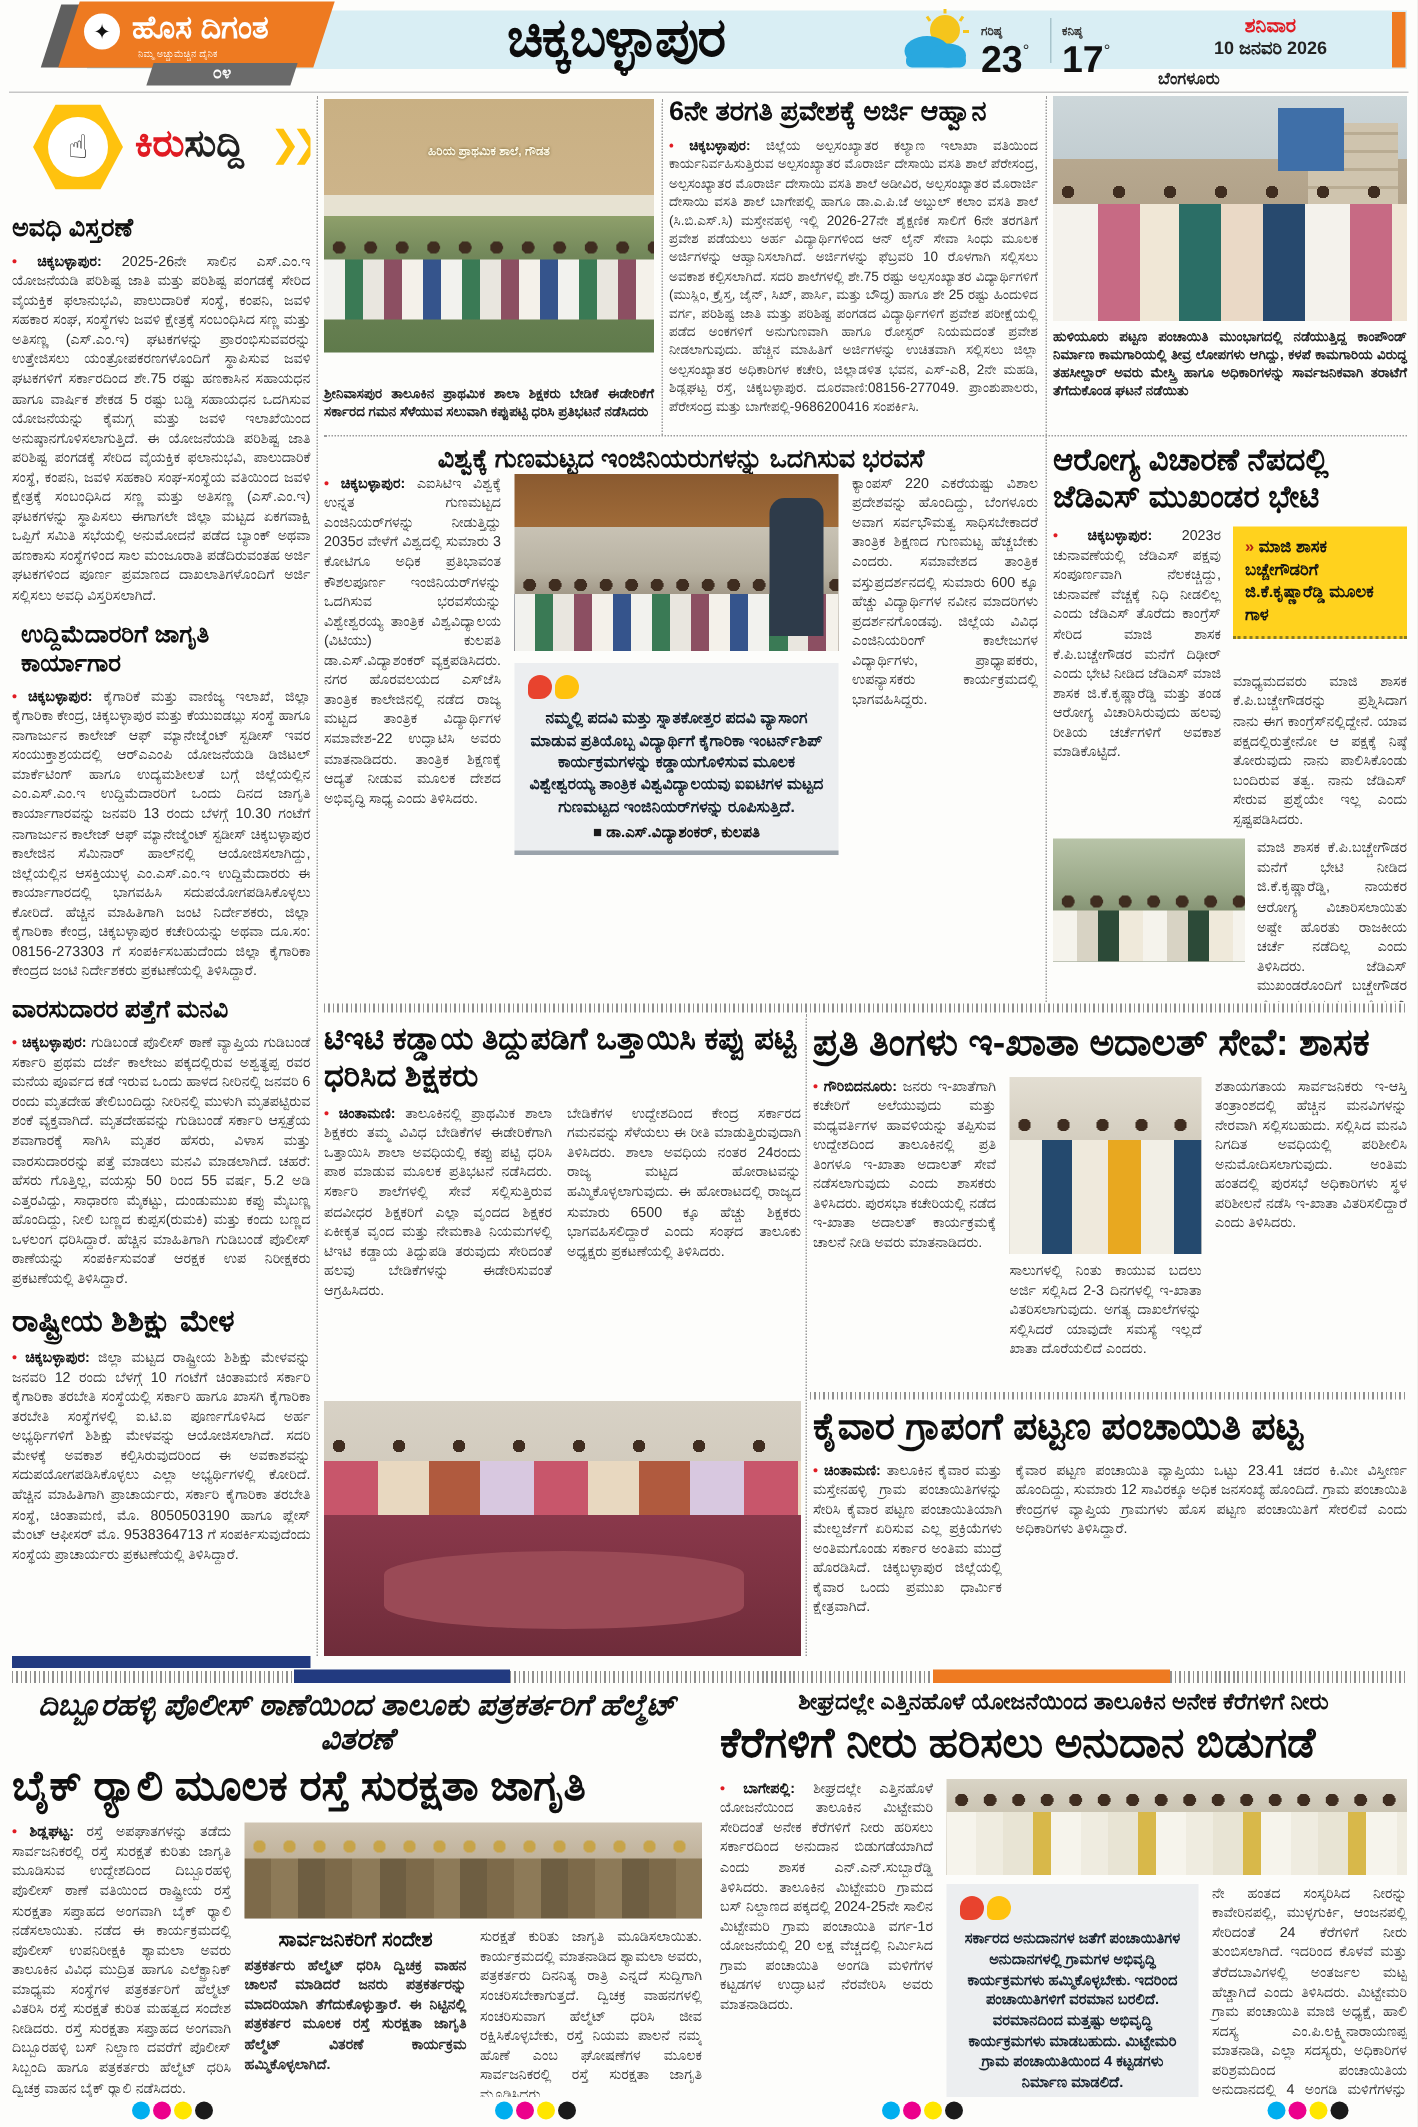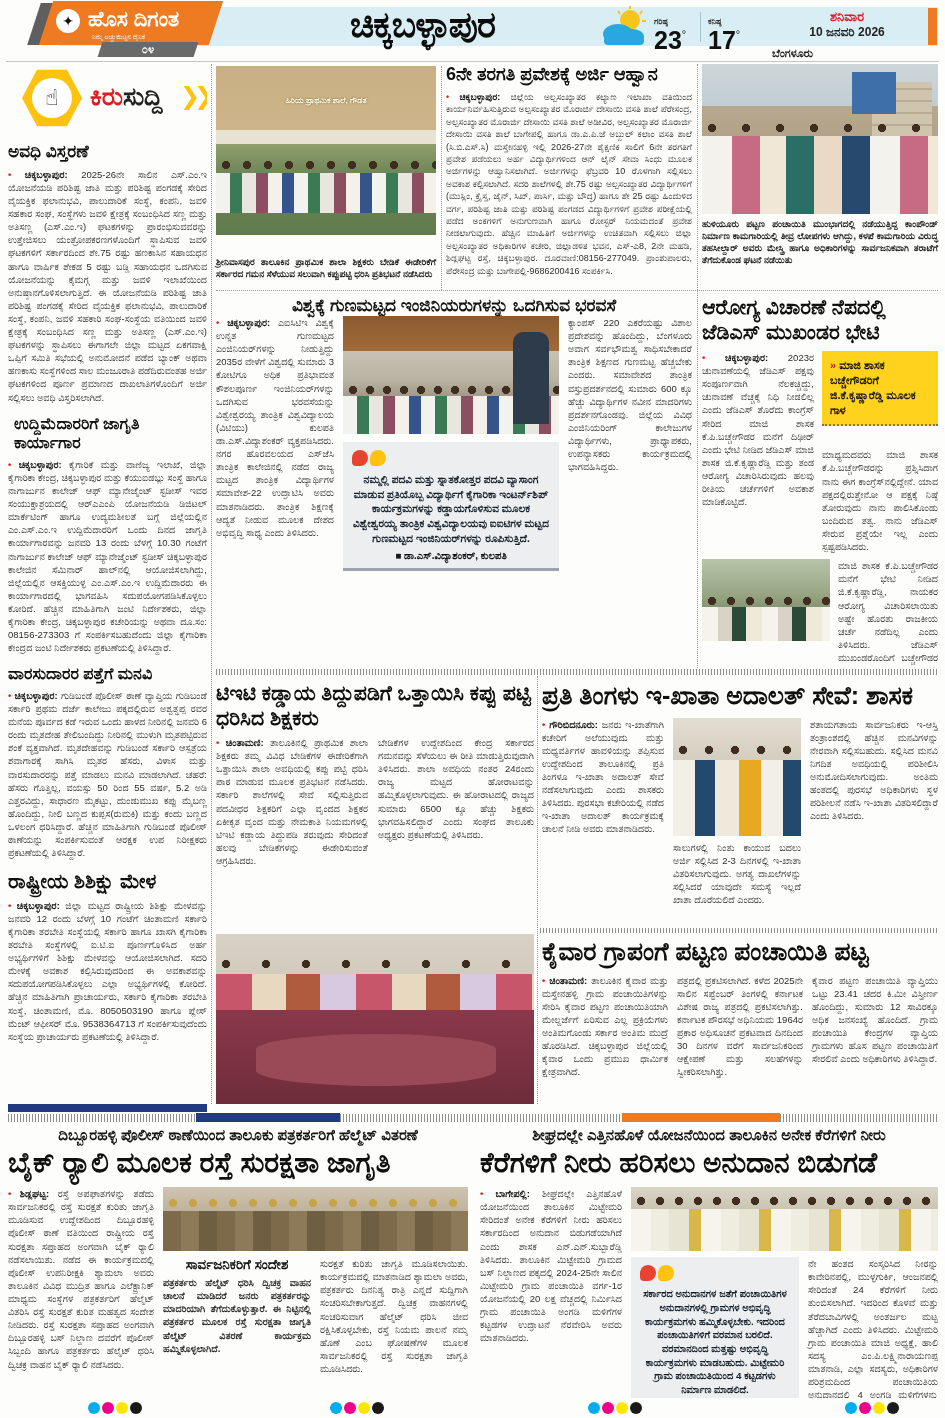--- a/index.html
+++ b/index.html
@@ -9,21 +9,21 @@
   
   .hdr-band{background:#d9eef4;}
   .skew{transform:skewX(-18deg);}
   .logo-orange{background:#ee7a21;}
   .logo-gray{background:#5f5f5f;}
   .logo-title{color:#fff;font-weight:bold;font-size:21px;white-space:nowrap;}
   .logo-tag{color:#fff;font-size:6.5px;white-space:nowrap;}
   .logo-circle{width:24px;height:24px;border-radius:50%;background:#fff;color:#111;
                font-size:14px;text-align:center;line-height:24px;font-weight:bold;}
   .pageno{color:#fff;font-weight:bold;font-size:11px;text-align:center;}
-  .edition{font-size:36px;font-weight:900;color:#0c0c0c;letter-spacing:-1px;white-space:nowrap;margin-left:12px;}
+  .edition{font-size:36px;font-weight:900;color:#0c0c0c;letter-spacing:-1px;white-space:nowrap;}
   .wx-label{font-size:8px;font-weight:bold;color:#333;}
   .wx-num{font-size:25px;font-weight:900;color:#111;line-height:1;}
   .wx-deg{font-size:11px;vertical-align:top;}
   .day{color:#e01b22;font-weight:bold;font-size:13px;}
   .date{font-weight:bold;font-size:12px;color:#222;}
   .city{font-weight:bold;font-size:11px;color:#222;}
   .hline{border-top:1px solid #c6c6c6;}
   
   .hex{width:60px;height:60px;background:#ffc20e;clip-path:polygon(25% 3%,75% 3%,100% 50%,75% 97%,25% 97%,0 50%);}
   .hex-inner{width:40px;height:40px;border-radius:50%;background:#fff;text-align:center;
@@ -236,27 +236,26 @@
         <p class="body" style="margin-top:5px;">ಸಾಲುಗಳಲ್ಲಿ ನಿಂತು ಕಾಯುವ ಬದಲು ಅರ್ಜಿ ಸಲ್ಲಿಸಿದ 2-3 ದಿನಗಳಲ್ಲಿ ಇ-ಖಾತಾ ವಿತರಿಸಲಾಗುವುದು. ಅಗತ್ಯ ದಾಖಲೆಗಳನ್ನು ಸಲ್ಲಿಸಿದರೆ ಯಾವುದೇ ಸಮಸ್ಯೆ ಇಲ್ಲದೆ ಖಾತಾ ದೊರೆಯಲಿದೆ ಎಂದರು.</p>
       </div>
       <p class="body" style="flex:1;">ಶತಾಯಗತಾಯ ಸಾರ್ವಜನಿಕರು ಇ-ಆಸ್ತಿ ತಂತ್ರಾಂಶದಲ್ಲಿ ಹೆಚ್ಚಿನ ಮನವಿಗಳನ್ನು ನೇರವಾಗಿ ಸಲ್ಲಿಸಬಹುದು. ಸಲ್ಲಿಸಿದ ಮನವಿ ನಿಗದಿತ ಅವಧಿಯಲ್ಲಿ ಪರಿಶೀಲಿಸಿ ಅನುಮೋದಿಸಲಾಗುವುದು. ಅಂತಿಮ ಹಂತದಲ್ಲಿ ಪುರಸಭೆ ಅಧಿಕಾರಿಗಳು ಸ್ಥಳ ಪರಿಶೀಲನೆ ನಡೆಸಿ ಇ-ಖಾತಾ ವಿತರಿಸಲಿದ್ದಾರೆ ಎಂದು ತಿಳಿಸಿದರು.</p>
     </div>
   </div>
 
   <div class="abs" style="left:542px;top:936px;width:396px;height:168px;overflow:hidden;">
     <div class="art-head" style="font-size:25px;margin-bottom:7px;">ಕೈವಾರ ಗ್ರಾಪಂಗೆ ಪಟ್ಟಣ ಪಂಚಾಯಿತಿ ಪಟ್ಟ</div>
     <div style="display:flex;gap:9px;">
       <p class="body" style="width:126px;flex:none;"><span class="dl">ಚಿಂತಾಮಣಿ:</span> <span>ತಾಲೂಕಿನ ಕೈವಾರ ಮತ್ತು ಮಸ್ತೇನಹಳ್ಳಿ ಗ್ರಾಮ ಪಂಚಾಯಿತಿಗಳನ್ನು ಸೇರಿಸಿ ಕೈವಾರ ಪಟ್ಟಣ ಪಂಚಾಯಿತಿಯಾಗಿ ಮೇಲ್ದರ್ಜೆಗೆ ಏರಿಸುವ ಎಲ್ಲ ಪ್ರಕ್ರಿಯೆಗಳು ಅಂತಿಮಗೊಂಡು ಸರ್ಕಾರ ಅಂತಿಮ ಮುದ್ರೆ ಹೊರಡಿಸಿದೆ. ಚಿಕ್ಕಬಳ್ಳಾಪುರ ಜಿಲ್ಲೆಯಲ್ಲಿ ಕೈವಾರ ಒಂದು ಪ್ರಮುಖ ಧಾರ್ಮಿಕ ಕ್ಷೇತ್ರವಾಗಿದೆ.</span></p>
-      <p class="body" style="width:126px;flex:none;">ಪತ್ರದಲ್ಲಿ ಪ್ರಕಟಿಸಲಾಗಿದೆ. ಕಳೆದ 2025ನೇ ಸಾಲಿನ ಸಪ್ಟೆಂಬರ್ ತಿಂಗಳಲ್ಲಿ ಕರ್ನಾಟಕ ವಿಶೇಷ ರಾಜ್ಯ ಪತ್ರದಲ್ಲಿ ಪ್ರಕಟಿಸಲಾಗಿತ್ತು. ಕರ್ನಾಟಕ ಪೌರಸಭೆ ಅಧಿನಿಯಮ 1964ರ ಪ್ರಕಾರ ಅಧಿಸೂಚನೆ ಪ್ರಕಟವಾದ ದಿನದಿಂದ 30 ದಿನಗಳ ವರೆಗೆ ಸಾರ್ವಜನಿಕರಿಂದ ಆಕ್ಷೇಪಣೆ ಮತ್ತು ಸಲಹೆಗಳನ್ನು ಸ್ವೀಕರಿಸಲಾಗಿತ್ತು.</p>
       <p class="body" style="flex:1;">ಕೈವಾರ ಪಟ್ಟಣ ಪಂಚಾಯಿತಿ ವ್ಯಾಪ್ತಿಯು ಒಟ್ಟು 23.41 ಚದರ ಕಿ.ಮೀ ವಿಸ್ತೀರ್ಣ ಹೊಂದಿದ್ದು, ಸುಮಾರು 12 ಸಾವಿರಕ್ಕೂ ಅಧಿಕ ಜನಸಂಖ್ಯೆ ಹೊಂದಿದೆ. ಗ್ರಾಮ ಪಂಚಾಯಿತಿ ಕೇಂದ್ರಗಳ ವ್ಯಾಪ್ತಿಯ ಗ್ರಾಮಗಳು ಹೊಸ ಪಟ್ಟಣ ಪಂಚಾಯಿತಿಗೆ ಸೇರಲಿವೆ ಎಂದು ಅಧಿಕಾರಿಗಳು ತಿಳಿಸಿದ್ದಾರೆ.</p>
     </div>
   </div>
 
   <div class="abs" style="left:8px;top:1126px;width:460px;height:272px;overflow:hidden;">
-    <div class="kicker" style="font-size:15px;">ದಿಬ್ಬೂರಹಳ್ಳಿ ಪೊಲೀಸ್ ಠಾಣೆಯಿಂದ ತಾಲೂಕು ಪತ್ರಕರ್ತರಿಗೆ ಹೆಲ್ಮೆಟ್ ವಿತರಣೆ</div>
+    <div class="kicker" style="font-size:20px;font-style:italic;">ದಿಬ್ಬೂರಹಳ್ಳಿ ಪೊಲೀಸ್ ಠಾಣೆಯಿಂದ ತಾಲೂಕು ಪತ್ರಕರ್ತರಿಗೆ ಹೆಲ್ಮೆಟ್ ವಿತರಣೆ</div>
     <div class="art-head" style="font-size:28px;margin:2px 0 7px;">ಬೈಕ್ ರ‍್ಯಾಲಿ ಮೂಲಕ ರಸ್ತೆ ಸುರಕ್ಷತಾ ಜಾಗೃತಿ</div>
     <div style="display:flex;gap:9px;">
       <p class="body" style="width:146px;flex:none;"><span class="dl">ಶಿಡ್ಲಘಟ್ಟ:</span> <span>ರಸ್ತೆ ಅಪಘಾತಗಳನ್ನು ತಡೆದು ಸಾರ್ವಜನಿಕರಲ್ಲಿ ರಸ್ತೆ ಸುರಕ್ಷತೆ ಕುರಿತು ಜಾಗೃತಿ ಮೂಡಿಸುವ ಉದ್ದೇಶದಿಂದ ದಿಬ್ಬೂರಹಳ್ಳಿ ಪೊಲೀಸ್ ಠಾಣೆ ವತಿಯಿಂದ ರಾಷ್ಟ್ರೀಯ ರಸ್ತೆ ಸುರಕ್ಷತಾ ಸಪ್ತಾಹದ ಅಂಗವಾಗಿ ಬೈಕ್ ರ‍್ಯಾಲಿ ನಡೆಸಲಾಯಿತು. ನಡೆದ ಈ ಕಾರ್ಯಕ್ರಮದಲ್ಲಿ ಪೊಲೀಸ್ ಉಪನಿರೀಕ್ಷಕಿ ಶ್ಯಾಮಲಾ ಅವರು ತಾಲೂಕಿನ ವಿವಿಧ ಮುದ್ರಿತ ಹಾಗೂ ಎಲೆಕ್ಟ್ರಾನಿಕ್ ಮಾಧ್ಯಮ ಸಂಸ್ಥೆಗಳ ಪತ್ರಕರ್ತರಿಗೆ ಹೆಲ್ಮೆಟ್ ವಿತರಿಸಿ ರಸ್ತೆ ಸುರಕ್ಷತೆ ಕುರಿತ ಮಹತ್ವದ ಸಂದೇಶ ನೀಡಿದರು. ರಸ್ತೆ ಸುರಕ್ಷತಾ ಸಪ್ತಾಹದ ಅಂಗವಾಗಿ ದಿಬ್ಬೂರಹಳ್ಳಿ ಬಸ್ ನಿಲ್ದಾಣ ದವರೆಗೆ ಪೊಲೀಸ್ ಸಿಬ್ಬಂದಿ ಹಾಗೂ ಪತ್ರಕರ್ತರು ಹೆಲ್ಮೆಟ್ ಧರಿಸಿ ದ್ವಿಚಕ್ರ ವಾಹನ ಬೈಕ್ ರ‍್ಯಾಲಿ ನಡೆಸಿದರು.</span></p>
       <div style="flex:1;">
         <div class="photo" style="position:relative;width:100%;height:64px;background:linear-gradient(180deg,#cfc4b2 0%,#bfb19a 40%,#8f8270 100%);">
           <div class="ph-people ph-heads" style="top:8px;height:14px;background-image:radial-gradient(circle 6px at 10px 8px,#c7a44a 70%,transparent 72%);background-size:20px 14px;"></div>
           <div class="ph-people" style="top:24px;bottom:0;background:repeating-linear-gradient(90deg,#7d6a4a 0 18px,#8d7a58 18px 36px,#6e5e42 36px 54px);"></div>
         </div>
         <div style="display:flex;gap:9px;margin-top:6px;">
           <div style="width:148px;flex:none;">

